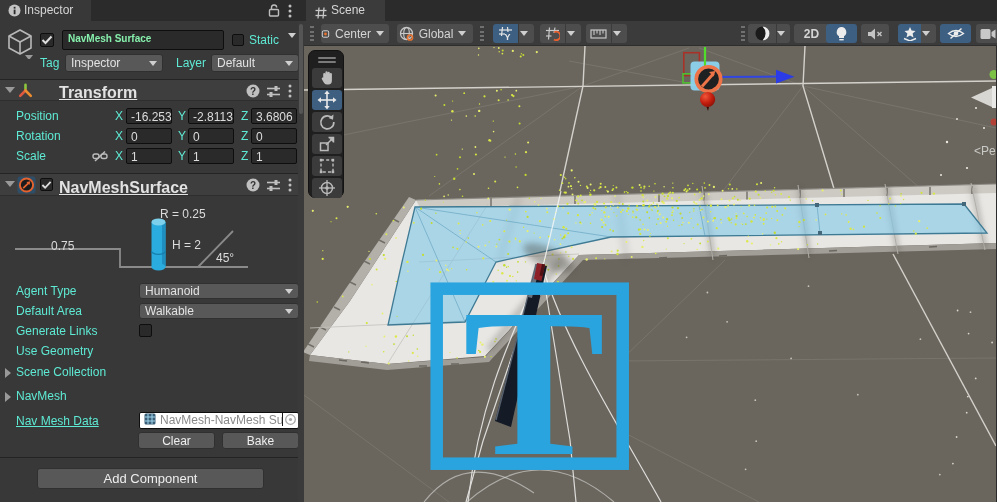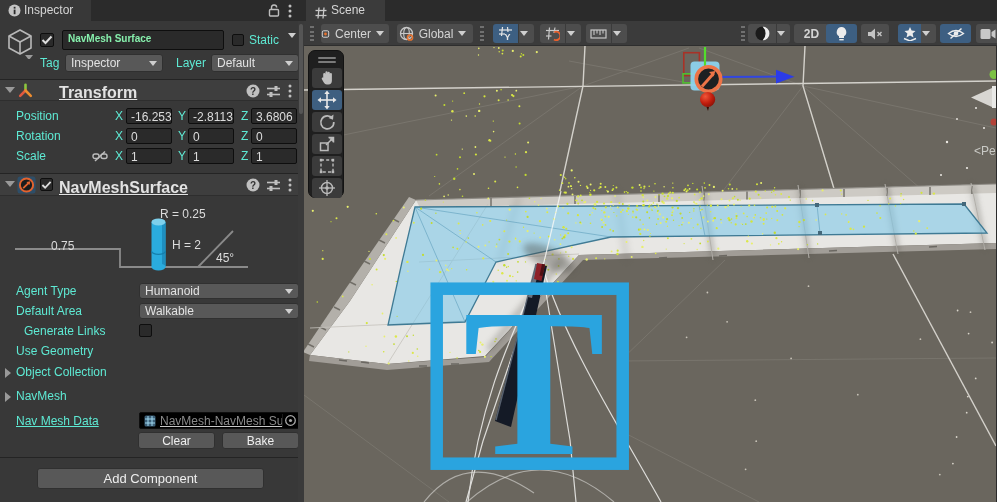--- a/index.html
+++ b/index.html
@@ -11,21 +11,21 @@
 .sep { left:0; width:304px; height:1px; background:#242424; }
 .hdr { left:0; width:304px; background:#3E3E3E; border-bottom:1px solid #2E2E2E; }
 .fold { width:0; height:0; border-left:6px solid #999999; border-top:5px solid transparent; border-bottom:5px solid transparent; }
 .fold.open { border-left:5px solid transparent; border-right:5px solid transparent; border-top:6px solid #999999; border-bottom:none; }
 .cb { background:#2A2A2A; border:1px solid #0E0E0E; border-radius:2px; display:flex; align-items:center; justify-content:center; }
 .namef { background:#2A2A2A; border:1px solid #0E0E0E; border-radius:2px; color:#86efac; font-weight:bold; font-size:10px; padding:2px 5px; }
 .dd { background:#585858; border:1px solid #303030; border-radius:3px; display:flex; align-items:center; }
 .ddt { font-size:12px; color:#E2E2E2; margin-left:5px; flex:1; white-space:nowrap; overflow:hidden; }
 .car { width:0; height:0; border-left:4px solid transparent; border-right:4px solid transparent; border-top:5px solid #CFCFCF; margin-right:5px; }
 .nf { background:#2A2A2A; border:1px solid #0E0E0E; border-radius:2px; height:16px; font-size:12px; color:#DDDDDD; padding:1px 4px; overflow:hidden; white-space:nowrap; }
-.objf { background:#000000; border:1px solid #0E0E0E; border-radius:2px; display:flex; align-items:center; overflow:hidden;text-decoration:underline; }
+.objf { background:#ffffff; border:1px solid #0E0E0E; border-radius:2px; display:flex; align-items:flex-start; overflow:hidden; }
 .objt { color:#8A8A8A; font-size:12px; margin-left:4px; white-space:nowrap; flex:1; overflow:hidden; }
 .pick { border-left:1px solid #1A1A1A; display:inline-flex; align-items:center; padding:0 1px; }
 .btn { background:#585858; border:1px solid #303030; border-radius:3px; color:#EEEEEE; font-size:12px; display:flex; align-items:center; justify-content:center; }
 .tb { top:3px; height:19px; border-radius:3px; display:flex; align-items:center; justify-content:center; gap:3px; }
 .tbt { font-size:12px; color:#D4D4D4; margin:0 2px; }
 .vdots { width:4px; height:15px; border-left:2px dotted #707070; border-right:2px dotted #707070; }
 .ticon { width:30px; height:20px; display:flex; align-items:center; justify-content:center; }
 </style></head>
 <body>
 
@@ -186,25 +186,25 @@
   <div class="abs lab" style="left:16px;top:284px;">Agent Type</div>
   <div class="abs dd" style="left:139px;top:283px;width:160px;height:16px;">
       <span class="ddt">Humanoid</span>
       <span class="car" style="border-top-color:#CFCFCF"></span>
     </div>
   <div class="abs lab" style="left:16px;top:304px;">Default Area</div>
   <div class="abs dd" style="left:139px;top:303px;width:160px;height:16px;">
       <span class="ddt">Walkable</span>
       <span class="car" style="border-top-color:#CFCFCF"></span>
     </div>
-  <div class="abs lab" style="left:16px;top:324px;margin-left:8px;">Generate Links</div>
+  <div class="abs lab" style="left:16px;top:324px;">Generate Links</div>
   <div class="abs cb" style="left:139px;top:324px;width:13px;height:13px;"></div>
   <div class="abs lab" style="left:16px;top:344px;">Use Geometry</div>
   <div class="abs fold" style="left:5px;top:368px;"></div>
-  <div class="abs lab" style="left:16px;top:365px;">Object Collection</div>
+  <div class="abs lab" style="left:16px;top:365px;">Scene Collection</div>
   <div class="abs fold" style="left:5px;top:392px;"></div>
   <div class="abs lab" style="left:16px;top:389px;">NavMesh</div>
   <div class="abs lab" style="left:16px;top:414px;text-decoration:underline;">Nav Mesh Data</div>
   <div class="abs objf" style="left:139px;top:412px;width:160px;height:17px;">
     <span style="margin-left:4px;display:inline-flex;align-items:center;">
         <svg width="12" height="12" viewBox="0 0 12 12" style="">
           <rect x="0.5" y="0.5" width="11" height="11" rx="1.5" fill="#3B5E77"></rect>
           <g stroke="#9FD6EE" stroke-width="1">
             <path d="M1,4 L11,4"></path>
             <path d="M1,8 L11,8"></path>

